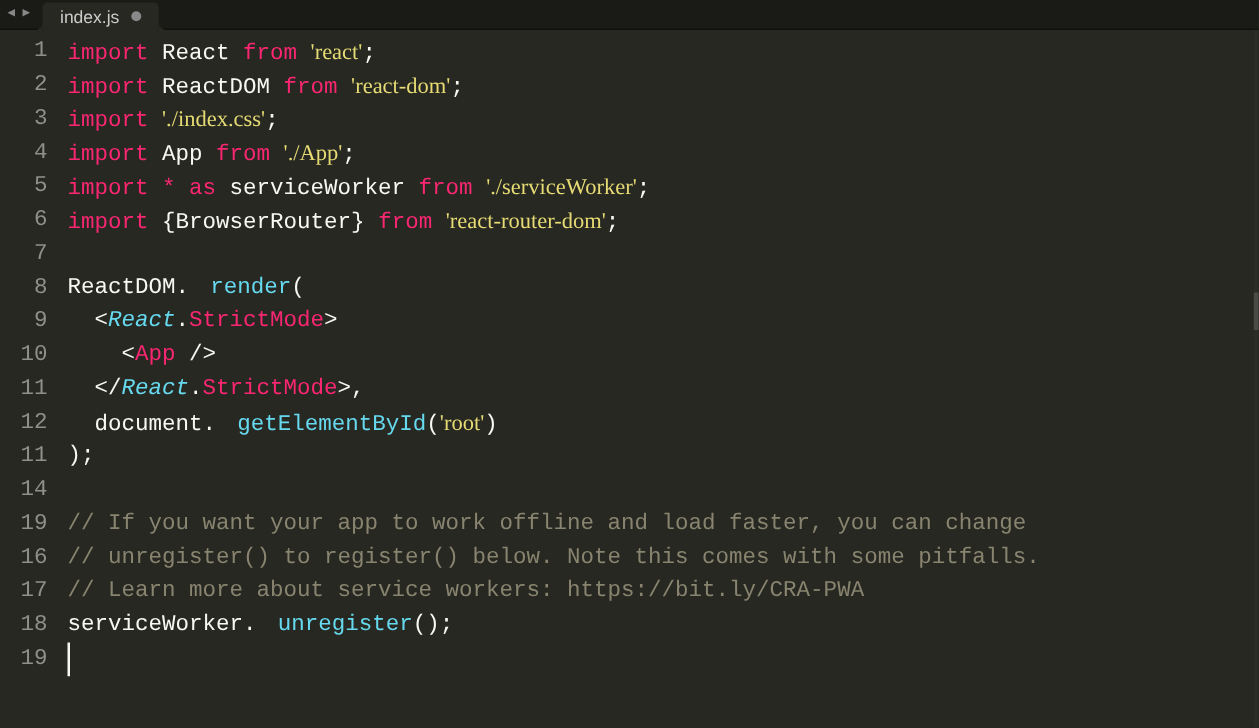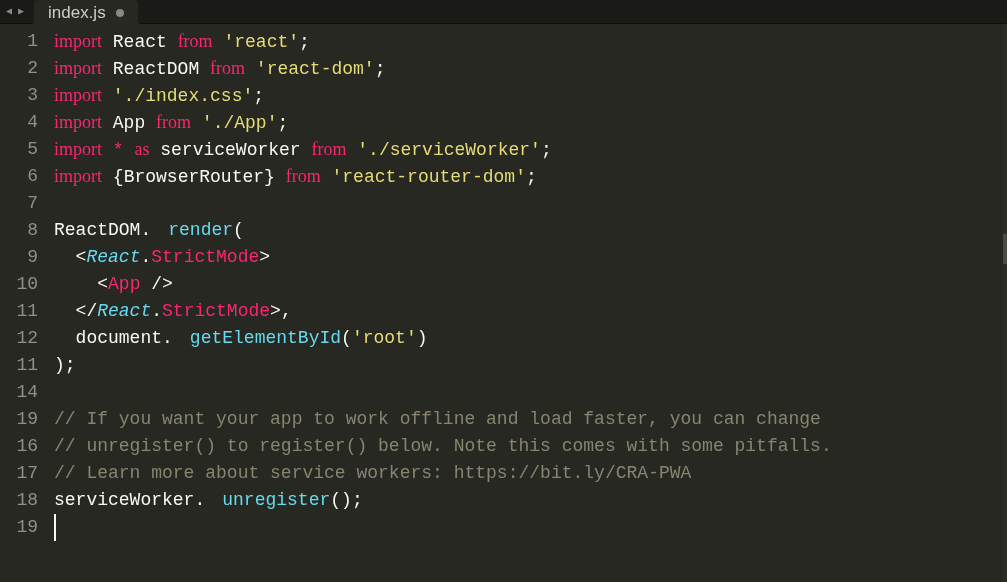--- a/index.html
+++ b/index.html
@@ -28,21 +28,21 @@
     height: 10px;
     color: #888;
     font-size: 10px;
     line-height: 10px;
     cursor: pointer;
   }
   .tab {
     background: #272822;
     color: #ccc;
     padding: 3px 14px 3px 14px;
-    font-size: 17px;
+    font-size: 14px;
     font-family: -apple-system, 'Segoe UI', Arial, sans-serif;
     border-top-left-radius: 4px;
     border-top-right-radius: 4px;
     margin-top: 2px;
     display: flex;
     align-items: center;
     gap: 10px;
     position: relative;
   }
   .tab::before {
@@ -94,23 +94,23 @@
     color: #f8f8f2;
     background: #272822;
     white-space: pre;
     position: relative;
   }
   .code-line {
     height: 27px;
     line-height: 27px;
     padding-left: 6px;
   }
-  .kw { color: #f92672; font-family: Liberation Serif, serif; }
+  .kw { color: #f92672; }
   .var { color: #f8f8f2; }
-  .str { color: #e6db74; }
+  .str { color: #e6db74; font-family: Liberation Serif, serif; }
   .punc { color: #f8f8f2; }
   .comment { color: #88846f; }
   .func { color: #66d9ef; margin-left: 17px; }
   .tag-bracket { color: #f8f8f2; }
   .tag-name { color: #f92672; }
   .component { color: #66d9ef; font-style: italic; }
   .op { color: #f92672; }
   .cursor-line {
     position: absolute;
     left: 54px;

